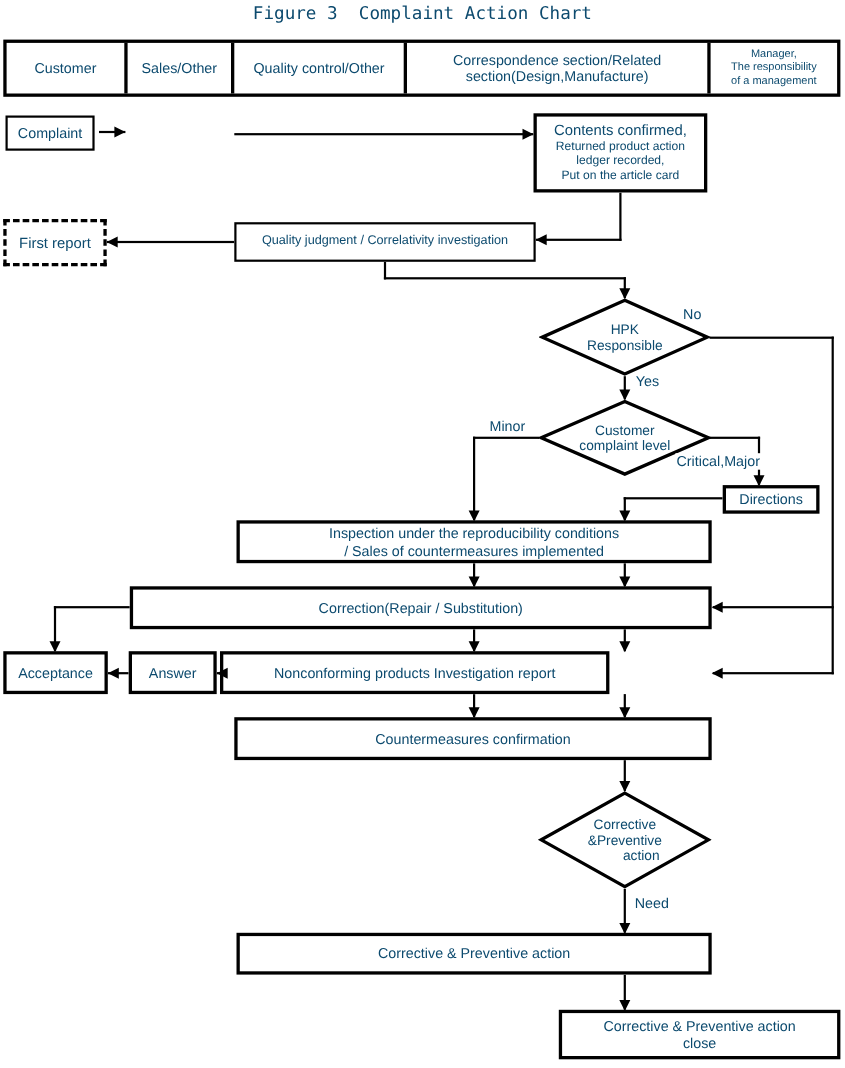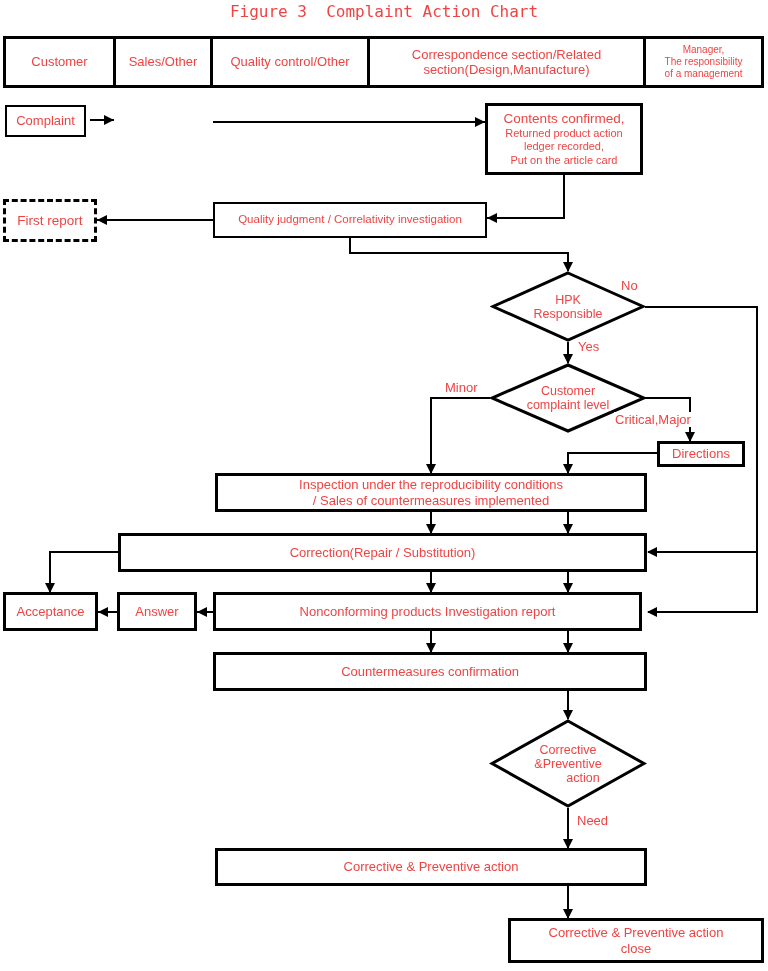--- a/index.html
+++ b/index.html
@@ -1,17 +1,17 @@
 <!DOCTYPE html>
 <html><head>
 <meta charset="utf-8">
 <style>
   html,body{margin:0;padding:0;background:#fff;}
   #canvas{position:relative;width:768px;height:971px;background:#fff;overflow:hidden;
-          font-family:"Liberation Sans",sans-serif;color:#ef4444;}
+          font-family:"Liberation Sans",sans-serif;color:#0c4a6e;}
   .title{position:absolute;left:0;top:2px;width:100%;text-align:center;
          font-family:"DejaVu Sans Mono",monospace;font-size:16px;white-space:pre;z-index:3;}
   
   .lane-table{position:absolute;left:3px;top:36px;width:761px;height:52px;box-sizing:border-box;
               border:3px solid #000;display:flex;background:#fff;z-index:2;}
   .lane{box-sizing:border-box;border-right:3px solid #000;display:flex;flex-direction:column;
         align-items:center;justify-content:center;text-align:center;font-size:13px;line-height:1.18;}
   .lane:last-child{border-right:none;}
   
   .node{position:absolute;box-sizing:border-box;background:#fff;border:3px solid #000;
@@ -191,21 +191,21 @@
   </div>
 
   <div class="node" style="left:3px;top:592px;width:95px;height:39px;">
     <span>Acceptance</span>
   </div>
 
   <div class="node" style="left:117px;top:592px;width:80px;height:39px;">
     <span>Answer</span>
   </div>
 
-  <div class="node" style="left:213px;top:592px;width:429px;height:39px;">
+  <div class="node" style="left:200px;top:592px;width:354px;height:39px;">
     <span>Nonconforming products Investigation report</span>
   </div>
 
   <div class="node" style="left:213px;top:652px;width:434px;height:39px;">
     <span>Countermeasures confirmation</span>
   </div>
 
   <div class="diamond" style="left:489px;top:719px;width:158px;height:89px;">
     <svg width="158" height="89">
       <polygon points="79,2 155,44.5 79,87 3,44.5" fill="#fff" stroke="#000" stroke-width="3"></polygon>

